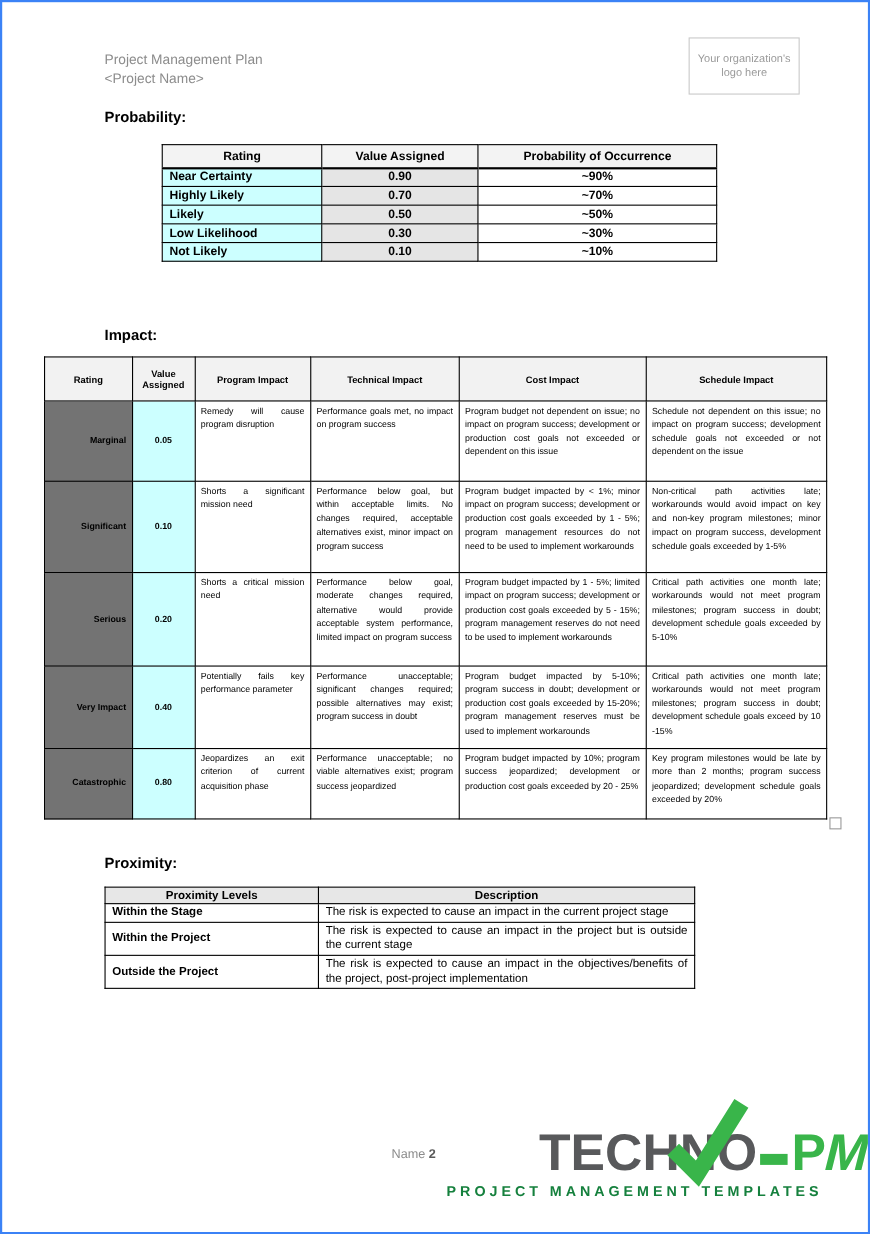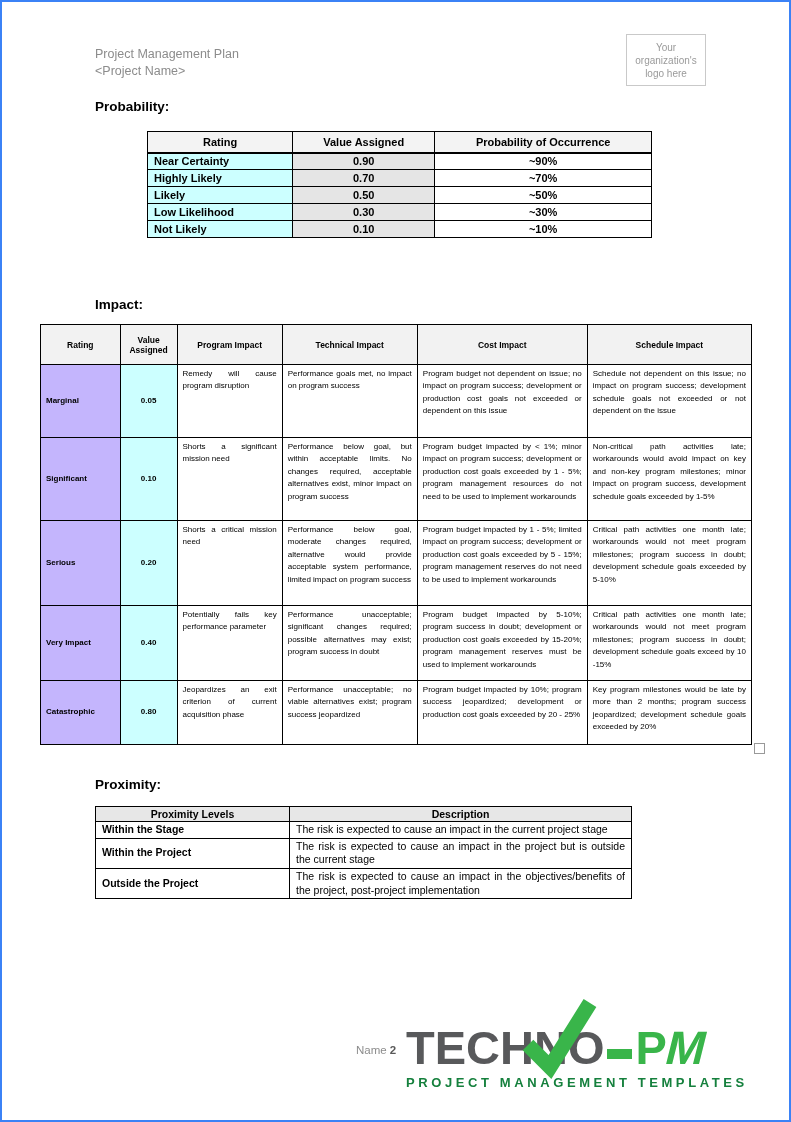--- a/index.html
+++ b/index.html
@@ -9,21 +9,21 @@
     box-sizing:border-box;
     border:2px solid #3b82f6;
     background:#fff;
     font-family:"Liberation Sans",sans-serif;
     overflow:hidden;
     padding-left:12px;
   }
   
   .doc-title{position:absolute;left:93px;top:44px;font-size:12.5px;color:#8c8c8c;line-height:1.35;}
   .logo-box{
-    position:absolute;left:624px;top:32px;width:80px;height:52px;
+    position:absolute;left:624px;top:32px;width:101px;height:52px;
     border:1px solid #c9c9c9;display:flex;align-items:center;justify-content:center;
     font-size:10px;color:#9a9a9a;text-align:center;line-height:1.3;padding:2px;box-sizing:border-box;
   }
   
   .section-heading{position:absolute;font-size:13.5px;font-weight:bold;color:#000;}
   .h-prob{left:93px;top:97px;}
   .h-impact{left:93px;top:295px;}
   .h-prox{left:93px;top:775px;}
   
   table{border-collapse:collapse;table-layout:fixed;}
@@ -41,21 +41,21 @@
   .prob-table col:nth-child(1){width:28.8%;}
   .prob-table col:nth-child(2){width:28.2%;}
   .prob-table col:nth-child(3){width:43%;}
   
   .impact-table{position:absolute;left:38px;top:322px;width:712px;font-size:8px;}
   .impact-table th{
     background:#f2f2f2;font-weight:bold;text-align:center;height:40px;
     font-size:8.5px;padding:2px 6px;
   }
   .impact-table td{padding:3px 5px;line-height:1.55;}
-  .impact-table td.c-rating{background:#c4b5fd;text-align:left;font-weight:bold;vertical-align:middle;}
+  .impact-table td.c-rating{background:#737373;text-align:right;font-weight:bold;vertical-align:middle;}
   .impact-table td.c-value{background:#ccffff;text-align:center;font-weight:bold;vertical-align:middle;}
   .impact-table td.c-desc{vertical-align:top;text-align:justify;}
   .impact-table col:nth-child(1){width:11.2%;}
   .impact-table col:nth-child(2){width:8%;}
   .impact-table col:nth-child(3){width:14.8%;}
   .impact-table col:nth-child(4){width:19%;}
   .impact-table col:nth-child(5){width:23.9%;}
   .impact-table col:nth-child(6){width:23.1%;}
   .impact-table tr.r1 td{height:73px;}
   .impact-table tr.r2 td{height:83px;}
@@ -73,21 +73,21 @@
   .prox-table col:nth-child(2){width:63.8%;}
   .prox-table tr.p1 td{height:16px;}
   .prox-table tr.p2 td{height:29px;}
   .prox-table tr.p3 td{height:29px;}
   
   .page-label{position:absolute;left:354px;top:1042px;font-size:11.5px;color:#8c8c8c;}
   .page-label b{color:#595959;margin-left:3px;}
   .brand-wrap{position:absolute;left:404px;top:1024px;width:384px;}
   .brand{
     display:flex;align-items:flex-end;line-height:0.95;
-    font-size:47px;font-weight:bold;color:#58595b;letter-spacing:0px;
+    font-size:47px;font-weight:bold;color:#58595b;letter-spacing:0px;justify-content:flex-end;
   }
   .brand .seg{display:inline-block;}
   .brand-n{position:relative;display:inline-block;}
   .brand-n svg{position:absolute;left:-14px;bottom:-8px;width:78px;height:82px;overflow:visible;pointer-events:none;}
   .brand-dash{display:inline-block;width:25px;height:10px;background:#39b54a;margin:0 3px;align-self:center;transform:translateY(6px);}
   .brand-green{color:#39b54a;}
   .brand-m{transform:skewX(-14deg);display:inline-block;}
   .tagline{
     margin-top:4px;color:#15803d;font-size:13px;font-weight:bold;
     letter-spacing:3.6px;white-space:nowrap;

